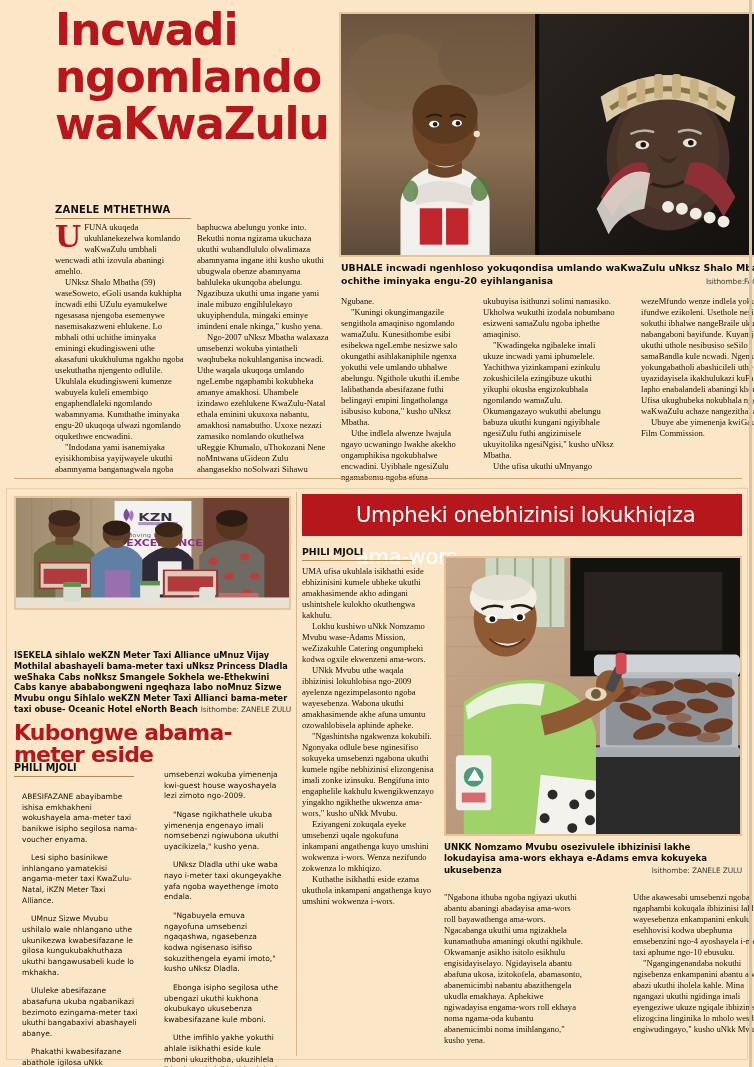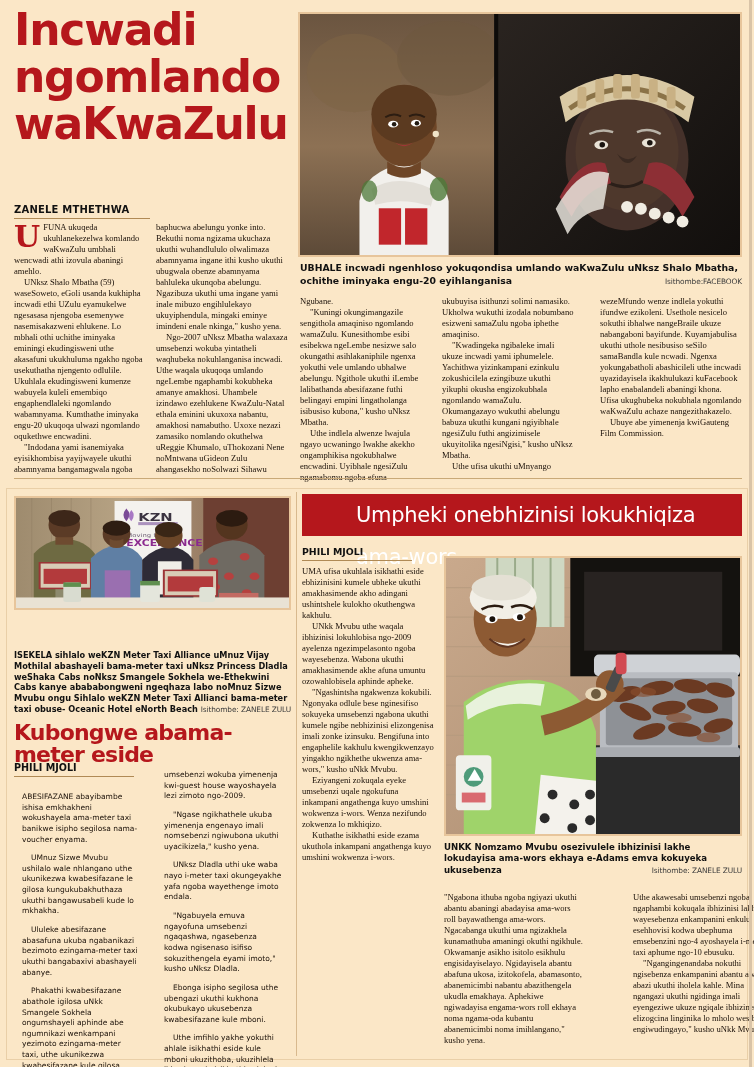--- a/index.html
+++ b/index.html
@@ -21,20 +21,21 @@
     box-sizing: border-box;
     padding: 0;
   }
 
   
   .top-article {
     position: relative;
     padding: 10px 14px 0 12px;
     box-sizing: border-box;
     height: 480px;
+    margin-left: 41px;
   }
   .masthead {
     position: absolute;
     left: 14px;
     top: 8px;
     width: 280px;
   }
   .masthead .hl-line {
     color: #b5171c;
     font-family: "DejaVu Sans", sans-serif;
@@ -482,20 +483,21 @@
   <div class="bl-caption">
     <span>ISEKELA  sihlalo weKZN Meter Taxi  Alliance uMnuz  Vijay Mothilal abashayeli  bama-meter taxi uNksz Princess Dladla weShaka Cabs noNksz  Smangele Sokhela we-Ethekwini Cabs kanye abababongweni ngeqhaza labo noMnuz Sizwe Mvubu ongu Sihlalo weKZN Meter Taxi  Allianci bama-meter taxi obuse- Oceanic Hotel eNorth Beach</span>
     <span class="credit">Isithombe: ZANELE ZULU</span>
   </div>
 
   <div class="bl-headline">Kubongwe abama-meter eside</div>
   <div class="bl-byline">PHILI MJOLI</div>
 
   <div class="col-sans bc1">
     <p class="noindent">ABESIFAZANE abayibambe ishisa emkhakheni wokushayela ama-meter taxi banikwe isipho segilosa nama-voucher enyama.</p>
+    <p>Lesi sipho basinikwe inhlangano yamatekisi angama-meter taxi KwaZulu-Natal,  iKZN Meter Taxi Alliance.</p>
     <p>UMnuz Sizwe Mvubu ushilalo wale nhlangano uthe ukunikezwa kwabesifazane le gilosa kungukubakhuthaza ukuthi bangawusabeli kude lo mkhakha.</p>
     <p>Ululeke abesifazane abasafuna ukuba ngabanikazi bezimoto ezingama-meter taxi ukuthi bangabaxivi abashayeli abanye.</p>
     <p>Phakathi kwabesifazane abathole igilosa uNkk Smangele Sokhela ongumshayeli aphinde abe ngumnikazi wenkampani yezimoto ezingama-meter taxi, uthe ukunikezwa kwabesifazane kule gilosa ngokubafonela bebandakanya ngomunye umsebenzi kodwa abaphamuke nendlela engcono yokusebenza ukuze amakhasmende ezohlale abathemba.</p>
 
   </div>
 
   <div class="col-sans bc2">
     <p class="noindent">umsebenzi wokuba yimenenja kwi-guest house wayoshayela lezi zimoto ngo-2009.</p>
     <p>"Ngase ngikhathele ukuba yimenenja engenayo imali nomsebenzi ngiwubona ukuthi uyacikizela," kusho yena.</p>
     <p>UNksz Dladla uthi uke waba nayo i-meter taxi okungeyakhe yafa ngoba wayethenge imoto endala.</p>
@@ -597,20 +599,21 @@
     </svg>
   </div>
 
   <div class="br-caption">
     <span>UNKK Nomzamo Mvubu osezivulele ibhizinisi lakhe lokudayisa ama-wors ekhaya e-Adams emva kokuyeka ukusebenza</span>
     <span class="credit">Isithombe: ZANELE ZULU</span>
   </div>
 
   <div class="col-serif rc1">
     <p class="noindent">UMA ufisa ukuhlala isikhathi eside ebhizinisini kumele ubheke ukuthi amakhasimende akho adingani ushintshele kulokho okuthengwa kakhulu.</p>
+    <p>Lokhu kushiwo uNkk Nomzamo Mvubu wase-Adams Mission, weZizakuhle Catering ongumpheki kodwa ogxile ekwenzeni ama-wors.</p>
     <p>UNkk Mvubu uthe waqala ibhizinisi lokuhlobisa ngo-2009 ayelenza ngezimpelasonto ngoba wayesebenza. Wabona ukuthi amakhasimende akhe afuna umuntu ozowahlobisela aphinde apheke.</p>
     <p>"Ngashintsha ngakwenza kokubili. Ngonyaka odlule bese nginesifiso sokuyeka umsebenzi ngabona ukuthi kumele ngibe nebhizinisi elizongenisa imali zonke izinsuku. Bengifuna into engaphelile kakhulu kwengikwenzayo yingakho ngikhethe ukwenza ama-wors," kusho uNkk Mvubu.</p>
     <p>Eziyangeni zokuqala eyeke umsebenzi uqale ngokufuna inkampani angathenga kuyo umshini wokwenza i-wors. Wenza nezifundo zokwenza lo mkhiqizo.</p>
     <p>Kuthathe isikhathi eside ezama ukuthola inkampani angathenga kuyo umshini wokwenza i-wors.</p>
   </div>
 
   <div class="col-serif rc2">
     <p class="noindent">"Ngabona ithuba ngoba ngiyazi ukuthi abantu abaningi abadayisa ama-wors roll bayawathenga ama-wors. Ngacabanga ukuthi uma ngizakhela kunamathuba amaningi okuthi ngikhule. Okwamanje asikho isitolo esikhulu engisidayiselayo. Ngidayisela abantu abafuna ukosa, izitokofela, abamasonto, abanemicimbi nabantu abazithengela ukudla emakhaya. Aphekiwe ngiwadayisa engama-wors roll ekhaya noma ngama-oda kubantu abanemicimbi noma imihlangano," kusho yena.</p>
   </div>
 

